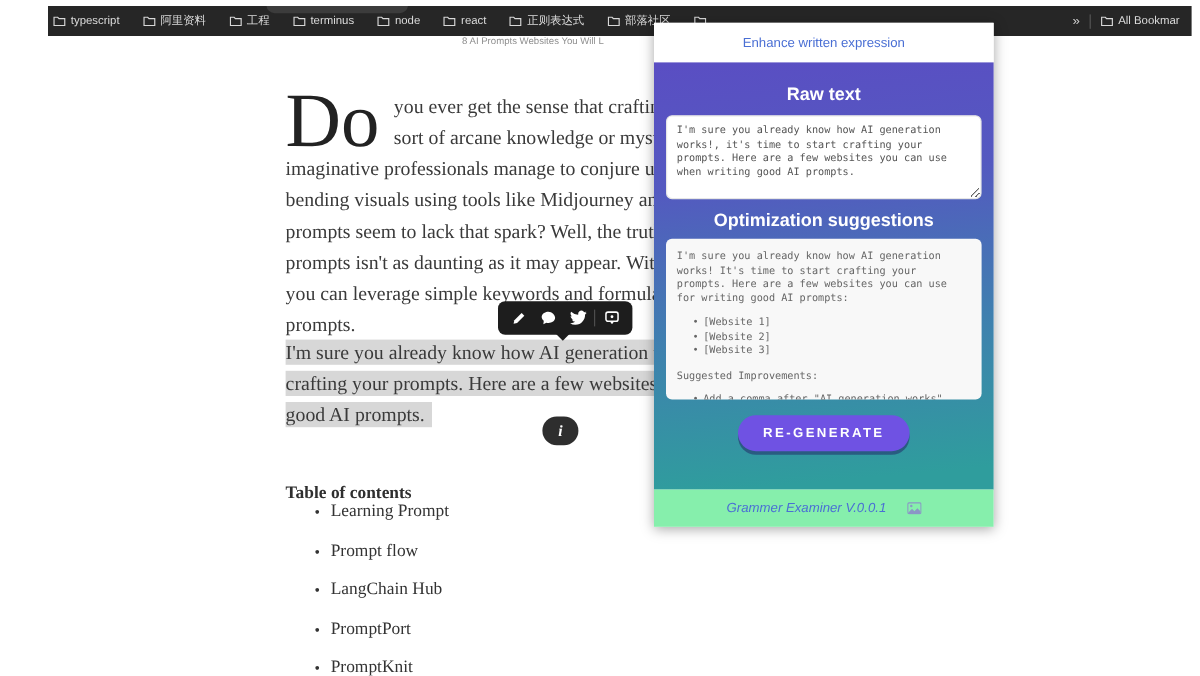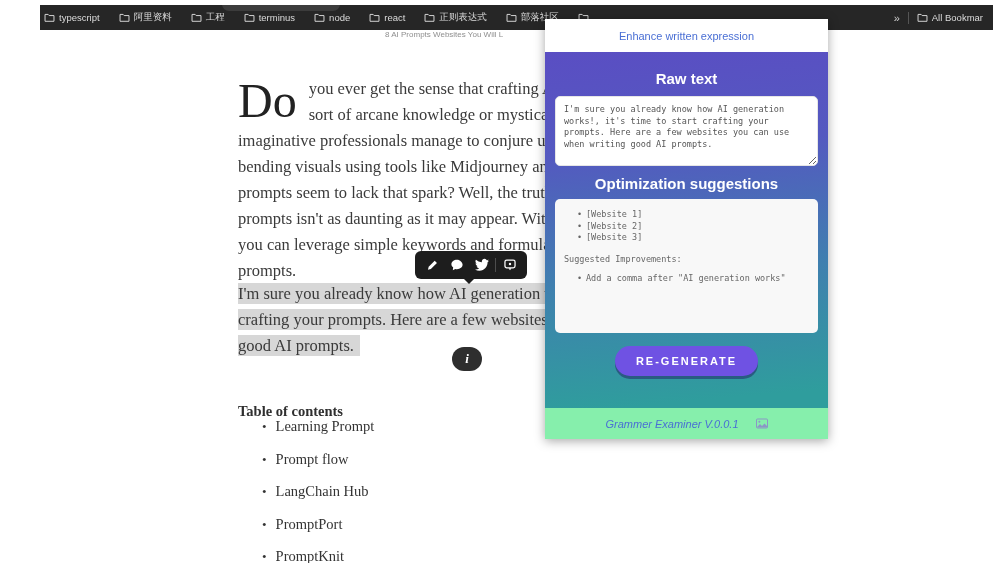--- a/index.html
+++ b/index.html
@@ -18,21 +18,21 @@
   .bm-right { margin-left:auto; display:flex; align-items:center; gap:8px;
               color:#dcdcdc; font-size:9.5px; white-space:nowrap; }
   .bm-divider { width:1px; height:12px; background:#555; }
   .bm-chevron { font-size:11px; color:#cfcfcf; }
 
   
   .page-header-snippet { position:absolute; left:385px; top:19px; font-size:8px;
                          color:#8f8f8f; z-index:0; white-space:nowrap;margin-top:11px; }
   .article { position:absolute; left:238px; top:76px; width:470px; z-index:0;
              font-family:"Liberation Serif", serif; color:#3a3a3a; }
-  .dropcap { float:left; font-size:48px; line-height:50px; padding-right:12px;
+  .dropcap { float:left; font-size:64px; line-height:50px; padding-right:12px;
              color:#222; font-family:"Liberation Serif", serif; }
   .a-line { font-size:16.5px; line-height:26px; white-space:nowrap; overflow:hidden; }
   .highlight-para { position:absolute; left:238px; top:281px; z-index:0;
                     font-family:"Liberation Serif", serif; color:#3a3a3a; }
   .h-line { font-size:16.5px; line-height:26px; white-space:nowrap; }
   .h-line span { background:#d7d7d7; padding:1px 6px 1px 0; }
 
   .toc-heading { position:absolute; left:238px; top:372px; z-index:0;
                  font-family:"Liberation Serif", serif; font-weight:bold;
                  font-size:14.5px; color:#2f2f2f;margin-top:31px; }
@@ -244,20 +244,21 @@
   </div>
 
   <div class="popup-body">
     <div class="popup-h2 raw-heading">Raw text</div>
 
     <textarea class="raw-textarea" style="">I'm sure you already know how AI generation works!, it's time to start crafting your prompts. Here are a few websites you can use when writing good AI prompts.</textarea>
 
     <div class="popup-h2 sugg-heading">Optimization suggestions</div>
 
     <div class="sugg-box">
+      <div class="sugg-intro">I'm sure you already know how AI generation works! It's time to start crafting your prompts. Here are a few websites you can use for writing good AI prompts:</div>
       <div class="sg-bullet">[Website 1]</div>
       <div class="sg-bullet">[Website 2]</div>
       <div class="sg-bullet">[Website 3]</div>
       <div class="sugg-imp-heading">Suggested Improvements:</div>
       <div class="sg-bullet">Add a comma after "AI generation works"</div>
     </div>
 
     <button class="regen-btn">RE-GENERATE</button>
   </div>
 

